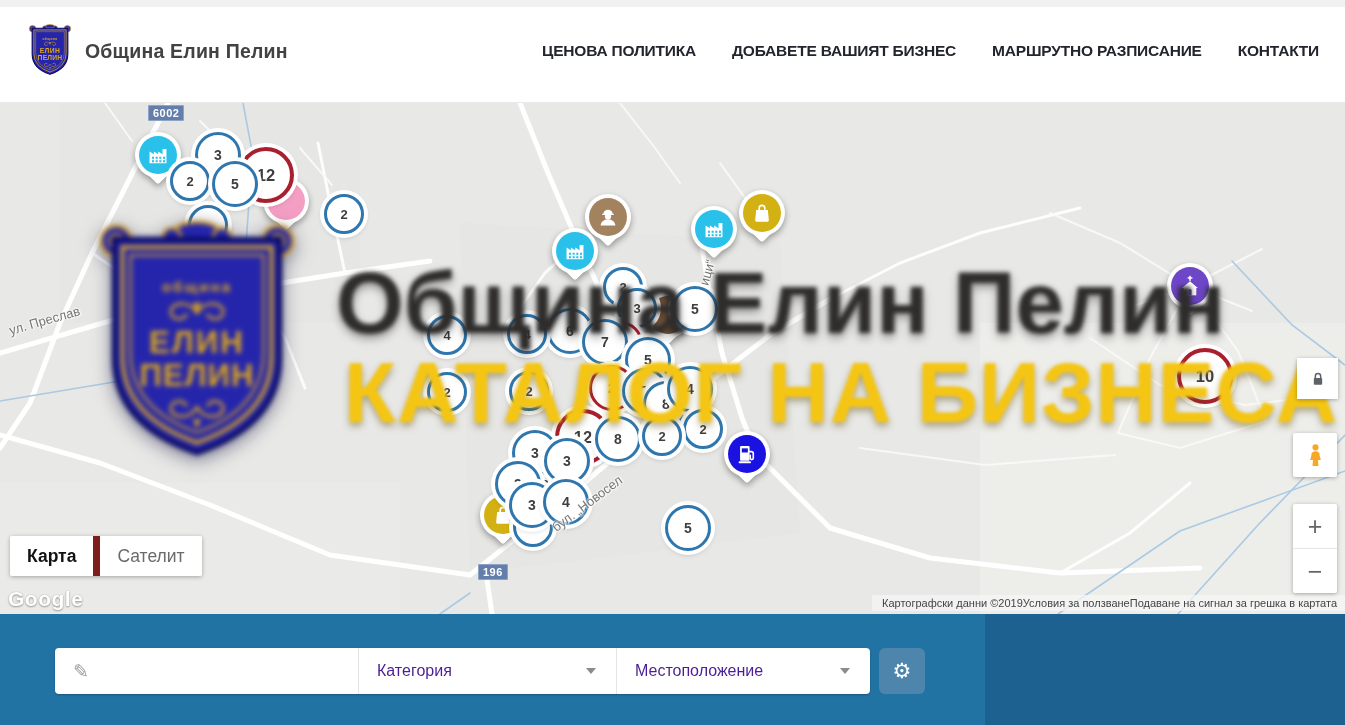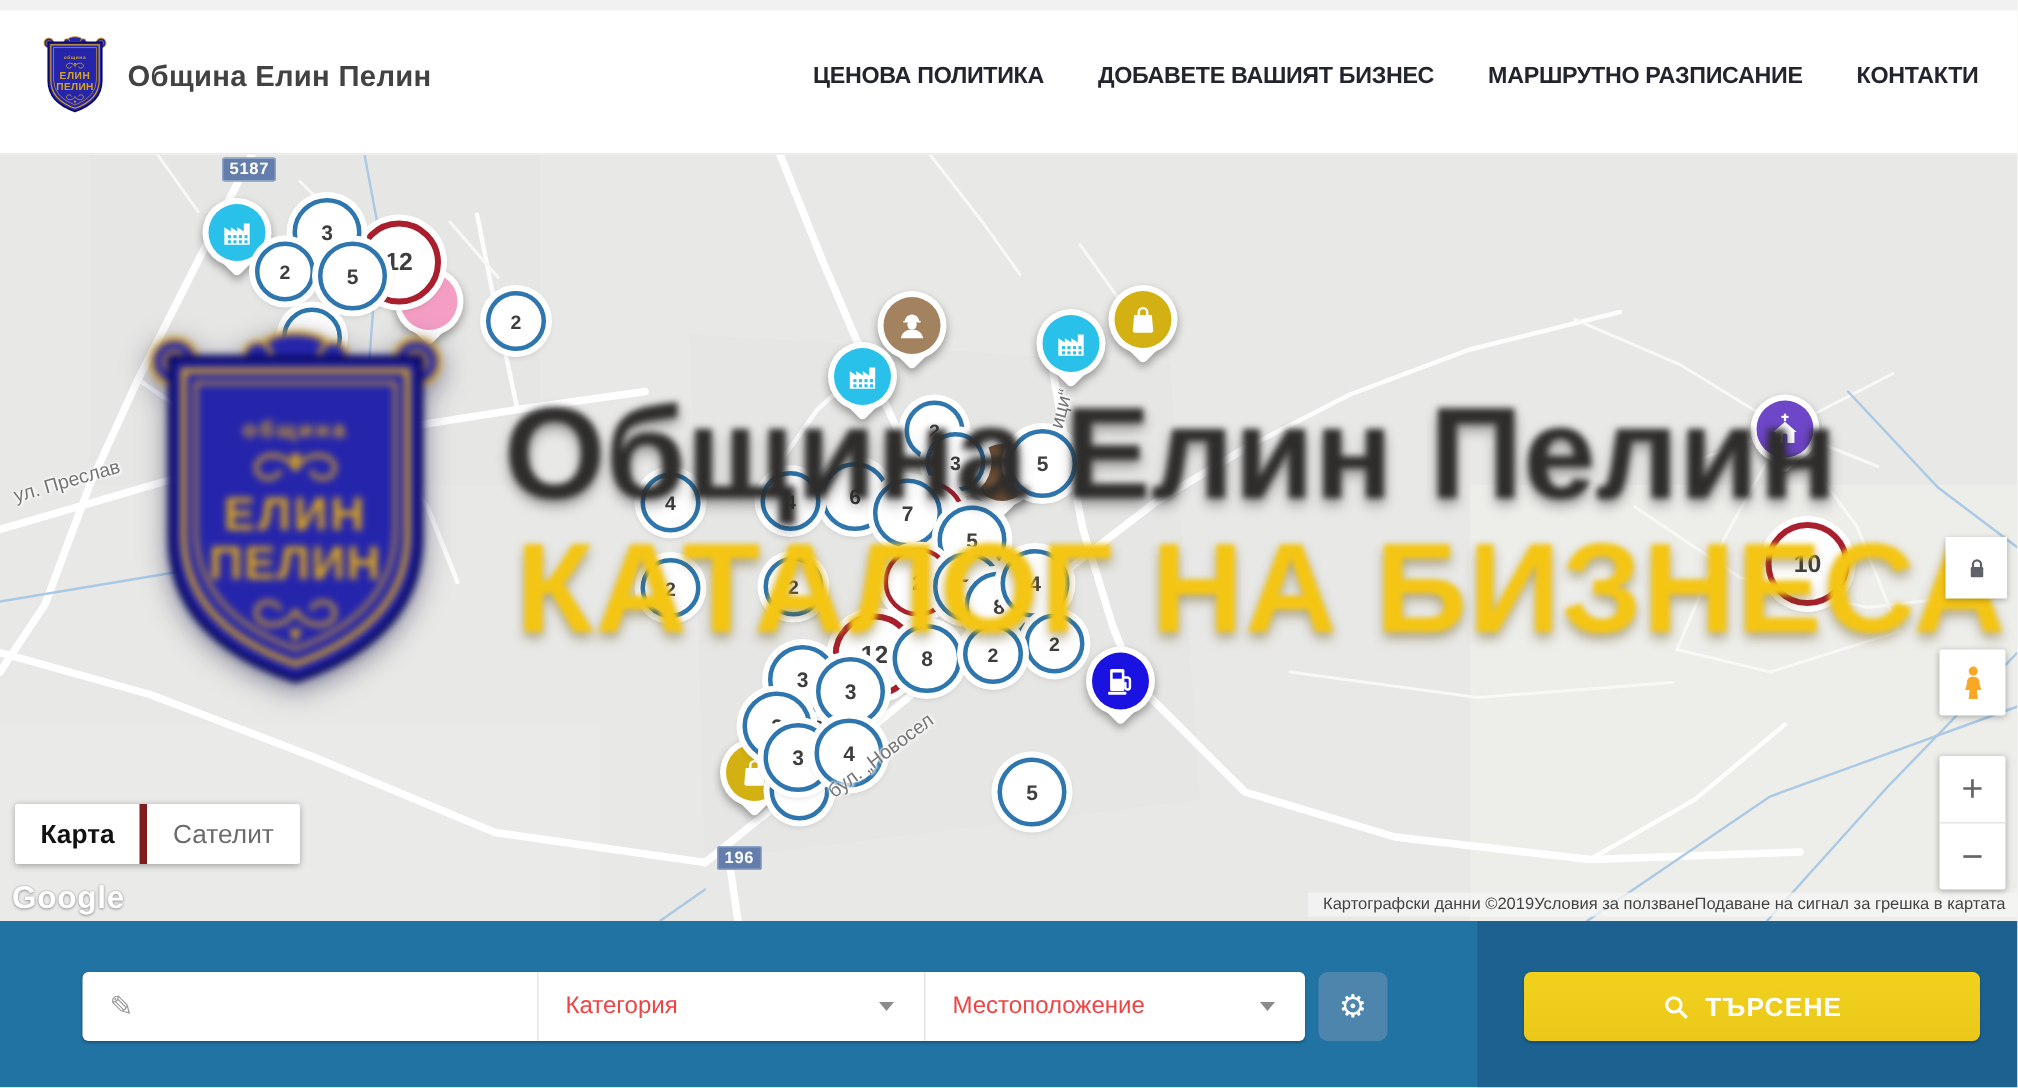--- a/index.html
+++ b/index.html
@@ -37,21 +37,21 @@
   .watermark{position:absolute;left:0;top:0;width:1345px;height:511px;z-index:3;pointer-events:none}
   .wm-crest{position:absolute;left:86px;top:112px;width:222px;height:264px;filter:blur(2.6px) drop-shadow(0 5px 9px rgba(10,10,60,.5))}
   .wm-crest svg{width:100%;height:100%}
   .wm-title{position:absolute;left:336px;top:156px;font-size:87px;font-weight:bold;color:#2e2d2c;white-space:nowrap;line-height:1;filter:blur(2px);text-shadow:0 4px 8px rgba(0,0,0,.4)}
   .wm-sub{position:absolute;left:344px;top:247px;font-size:85px;font-weight:bold;color:#f4c513;white-space:nowrap;line-height:1;letter-spacing:1px;filter:blur(1.8px);text-shadow:0 4px 7px rgba(90,70,0,.45)}
 
   
   .maptype{position:absolute;left:10px;top:433px;display:flex;box-shadow:0 1px 4px rgba(0,0,0,.3);border-radius:2px;overflow:hidden;z-index:4}
   .maptype button{height:40px;border:none;background:#ffffff;font-size:17.5px;padding:0 17px;cursor:pointer;font-family:inherit}
   .maptype .active{font-weight:bold;color:#111}
-  .maptype .inactive{color:#6b6b6b;border-left:5px solid #7f1d1d}
+  .maptype .inactive{color:#6b6b6b;border-left:7px solid #7f1d1d}
   .google-logo{position:absolute;left:8px;top:484px;font-size:21px;font-weight:bold;color:#fff;letter-spacing:.5px;z-index:4;cursor:pointer;
     text-shadow:0 0 1px #9a9a9a,0 1px 2px rgba(0,0,0,.35)}
   .attribution{position:absolute;right:0;top:492px;display:flex;align-items:center;font-size:11px;color:#444;z-index:4;background:rgba(245,245,245,.75);padding:2px 8px 2px 10px}
   .attribution span{white-space:nowrap}
   .ctrl{position:absolute;background:#fff;z-index:4;box-shadow:0 1px 4px rgba(0,0,0,.3);display:flex;align-items:center;justify-content:center;border:none;cursor:pointer}
   .ctrl-lock{left:1297px;top:255px;width:41px;height:41px}
   .ctrl-peg{left:1293px;top:330px;width:44px;height:44px;border-radius:2px}
   .zoomctl{position:absolute;left:1293px;top:401px;width:44px;height:89px;background:#fff;border-radius:2px;box-shadow:0 1px 4px rgba(0,0,0,.3);display:flex;flex-direction:column;z-index:4}
   .zoomctl button{flex:1;border:none;background:none;font-size:25px;color:#666;cursor:pointer;font-family:inherit;line-height:1}
   .zoomctl button:first-child{border-bottom:1px solid #e6e6e6}
@@ -60,21 +60,21 @@
   .searchbar{position:absolute;left:0;top:614px;width:1345px;height:111px;background:#2173a4;z-index:10}
   .searchbar-dark{position:absolute;left:985px;top:0;width:360px;height:111px;background:#1d6190}
   .search-box{position:absolute;left:55px;top:34px;width:815px;height:46px;background:#fff;border-radius:4px;display:flex;align-items:center;box-shadow:0 1px 2px rgba(0,0,0,.25)}
   .kw{width:303px;display:flex;align-items:center;height:100%}
   .pencil{margin:0 12px 0 18px;color:#9c9c9c;font-size:19px;font-family:"DejaVu Sans",sans-serif}
   .kw input{border:none;outline:none;flex:1;font-size:16px;color:#444;font-family:inherit;background:transparent;padding-right:8px;min-width:0}
   .kw input::placeholder{color:#a7a7a7}
   .sel{height:100%;display:flex;align-items:center;border-left:1px solid #e4e4e4;padding:0 20px 0 18px;box-sizing:border-box;cursor:pointer}
   .sel-cat{width:258px}
   .sel-loc{width:254px}
-  .sel span{flex:1;font-size:16px;color:#ef4444}
+  .sel span{flex:1;font-size:16px;color:#4c1d95}
   .chev{width:0;height:0;border-left:5px solid transparent;border-right:5px solid transparent;border-top:6px solid #8b8b8b}
   .gear-btn{position:absolute;left:879px;top:34px;width:46px;height:46px;border-radius:6px;border:none;background:#4e85ad;color:#fff;font-size:21px;cursor:pointer;display:flex;align-items:center;justify-content:center;font-family:"DejaVu Sans",sans-serif}
   .search-btn{position:absolute;left:1016px;top:34px;width:304px;height:46px;border:none;border-radius:5px;background:linear-gradient(#f2d11d,#eac81a);color:#fff;font-size:17.5px;font-weight:bold;letter-spacing:.8px;cursor:pointer;display:flex;align-items:center;justify-content:center;gap:10px;font-family:inherit;box-shadow:0 1px 2px rgba(0,0,0,.25)}
   .search-btn svg{width:19px;height:19px}
 </style>
 </head>
 <body>
 
 <div class="page">
 
@@ -166,21 +166,21 @@
         <path d="M243 0 L252 48 L249 100 L246 140"></path>
         <path d="M0 298 L90 283 L168 270"></path>
         <path d="M440 511 L470 490"></path>
       </g>
     </svg>
 
     <div class="markers-layer">
         <div class="street-label" style="left: 8px; top: 210px; transform: rotate(-16deg);">ул. Преслав</div>
         <div class="street-label" style="left: 545px; top: 393px; transform: rotate(-37deg);">бул. „Новосел</div>
         <div class="street-label" style="left: 694px; top: 162px; transform: rotate(-75deg);">ици“</div>
-        <div class="road-badge" style="left: 148px; top: 2px;">5187</div>
+        <div class="road-badge" style="left: 148px; top: 2px;">6002</div>
         <div class="road-badge" style="left: 478px; top: 461px;">196</div>
         <div class="pin" style="left: 263px; top: 75px;">
           <div class="pin-tail"></div>
     <div class="pin-head">
       <div class="pin-inner" style="background:#f49ec4"></div>
     </div>
         </div>
         <div class="pin" style="left: 645px; top: 189px;">
           <div class="pin-tail"></div>
     <div class="pin-head">
@@ -424,22 +424,15 @@
       <div class="sel sel-loc">
         <span>Местоположение</span>
         <i class="chev"></i>
       </div>
     </div>
 
     <button class="gear-btn">
       <span>⚙</span>
     </button>
 
-    <button class="search-btn">
-      <svg viewBox="0 0 24 24">
-        <circle cx="10" cy="10" r="6" fill="none" stroke="#fff" stroke-width="2.6"></circle>
-        <path d="M14.5 14.5 20 20" stroke="#fff" stroke-width="2.8" stroke-linecap="round"></path>
-      </svg>
-      <span>ТЪРСЕНЕ</span>
-    </button>
   </div>
 
 </div>
 
 </body></html>

